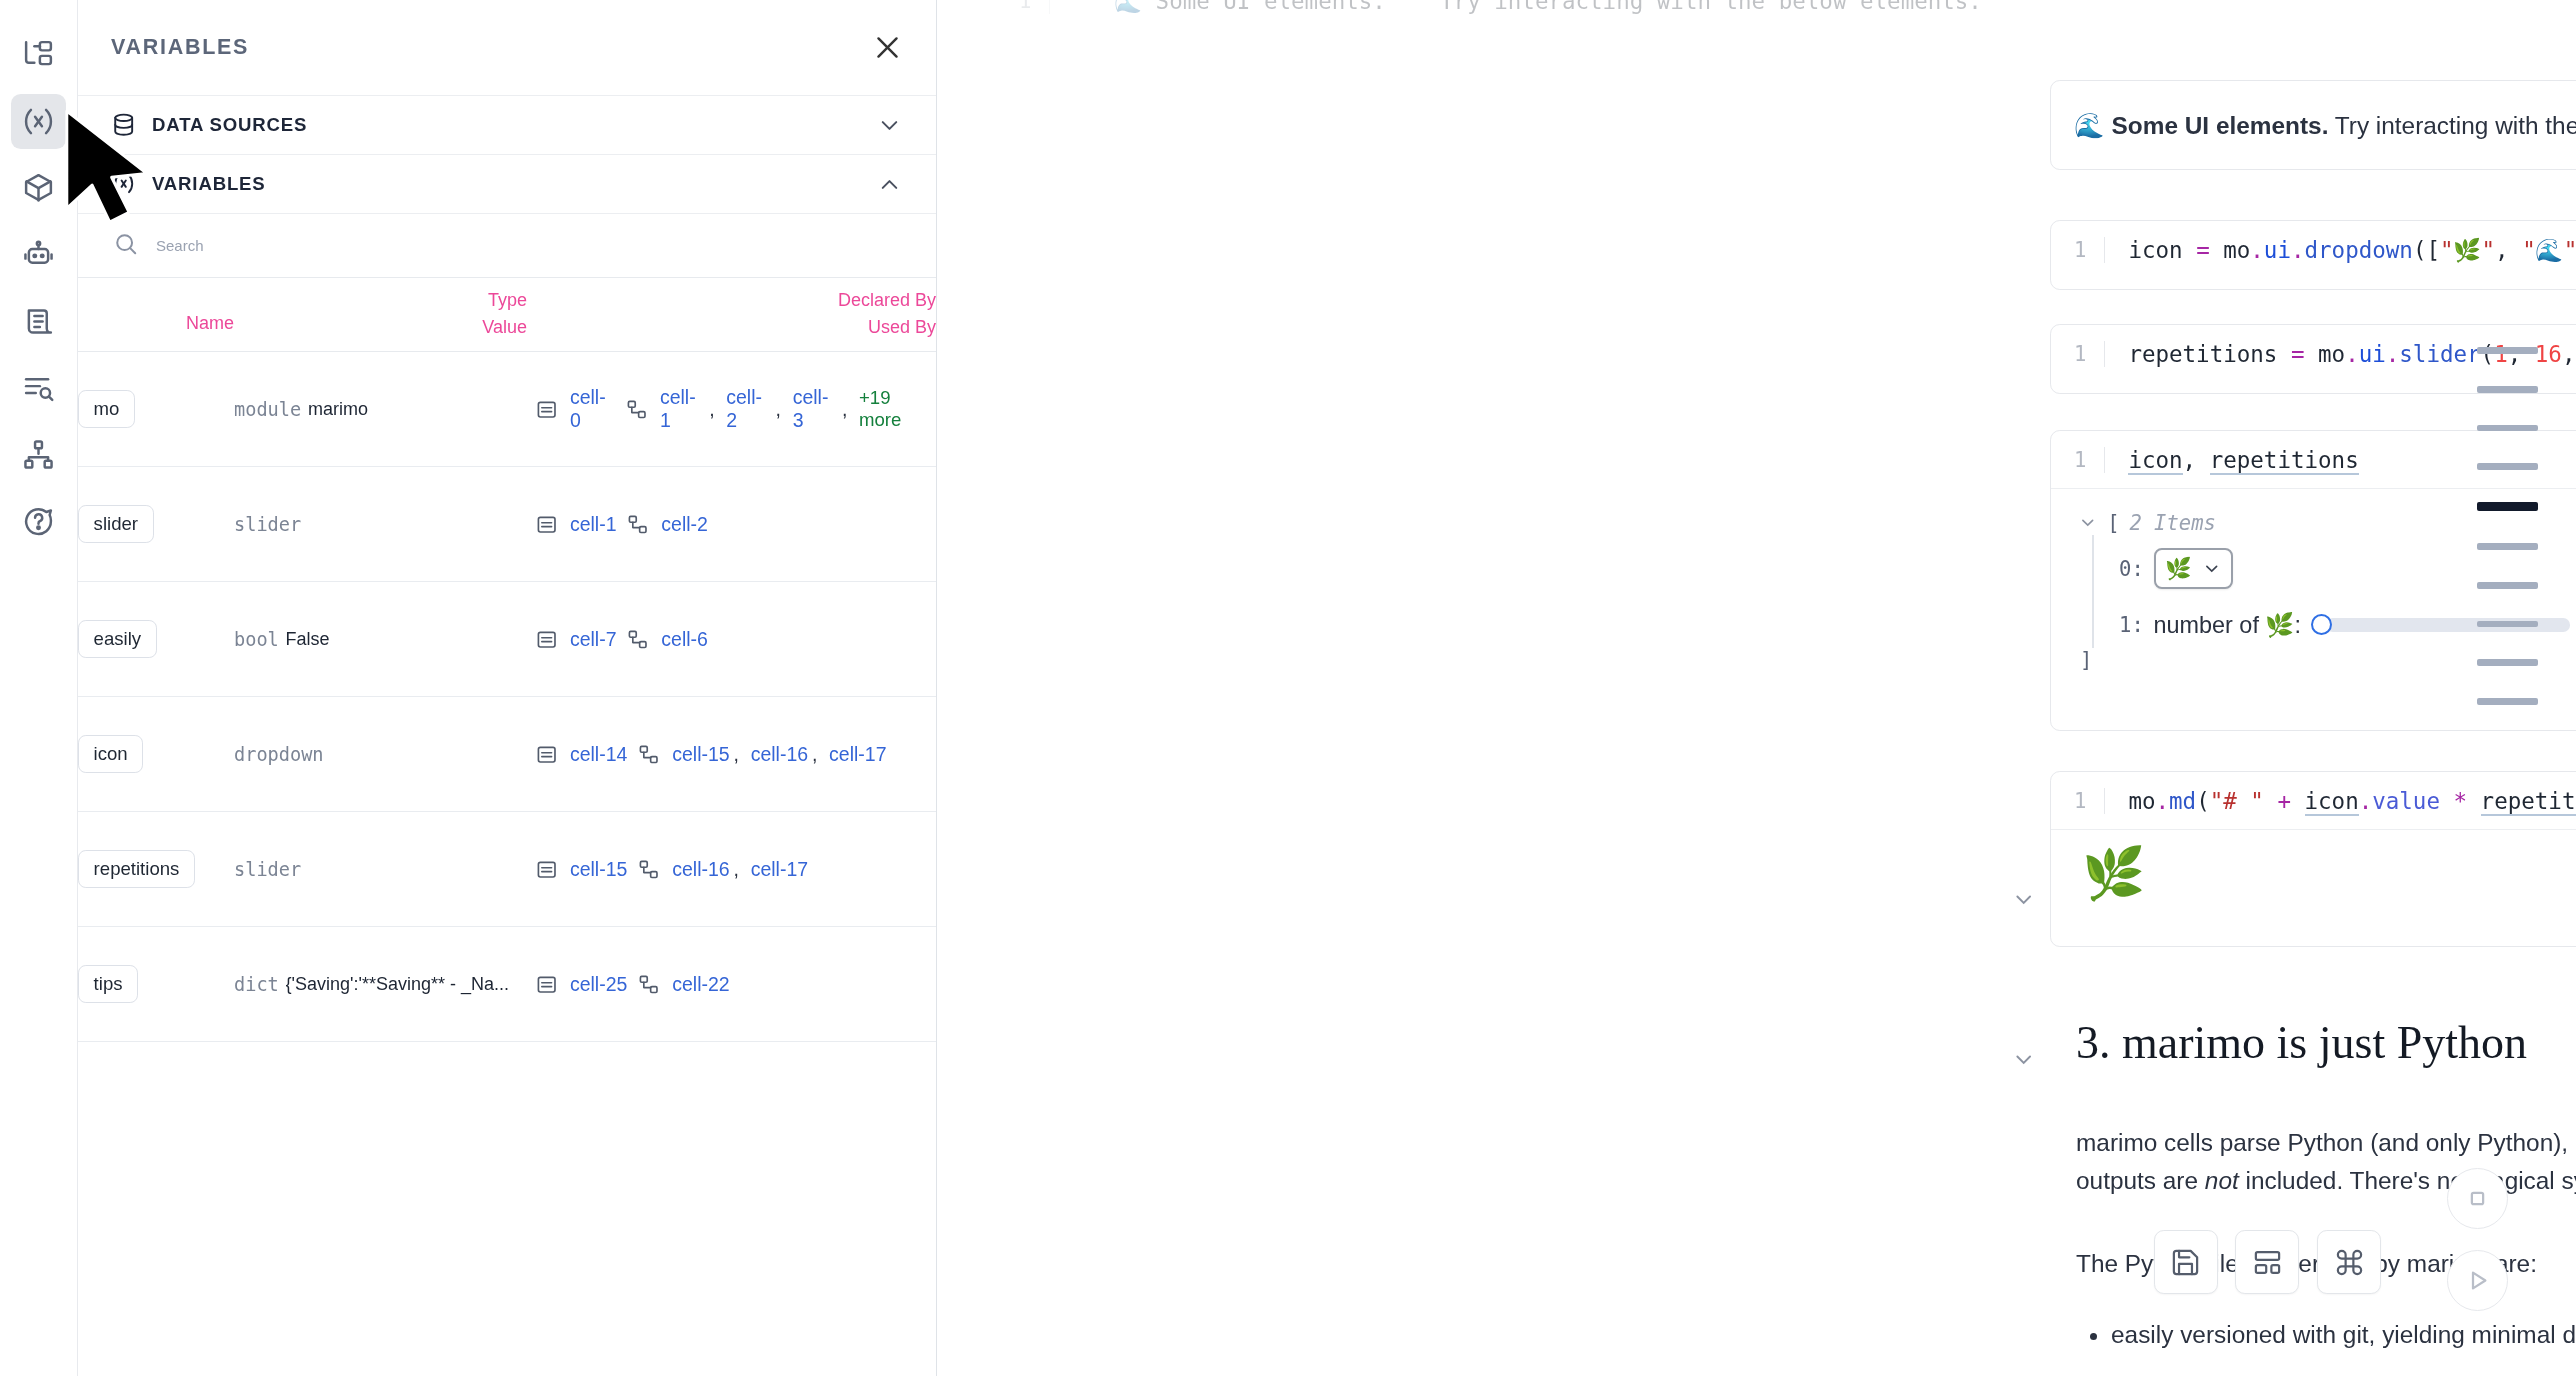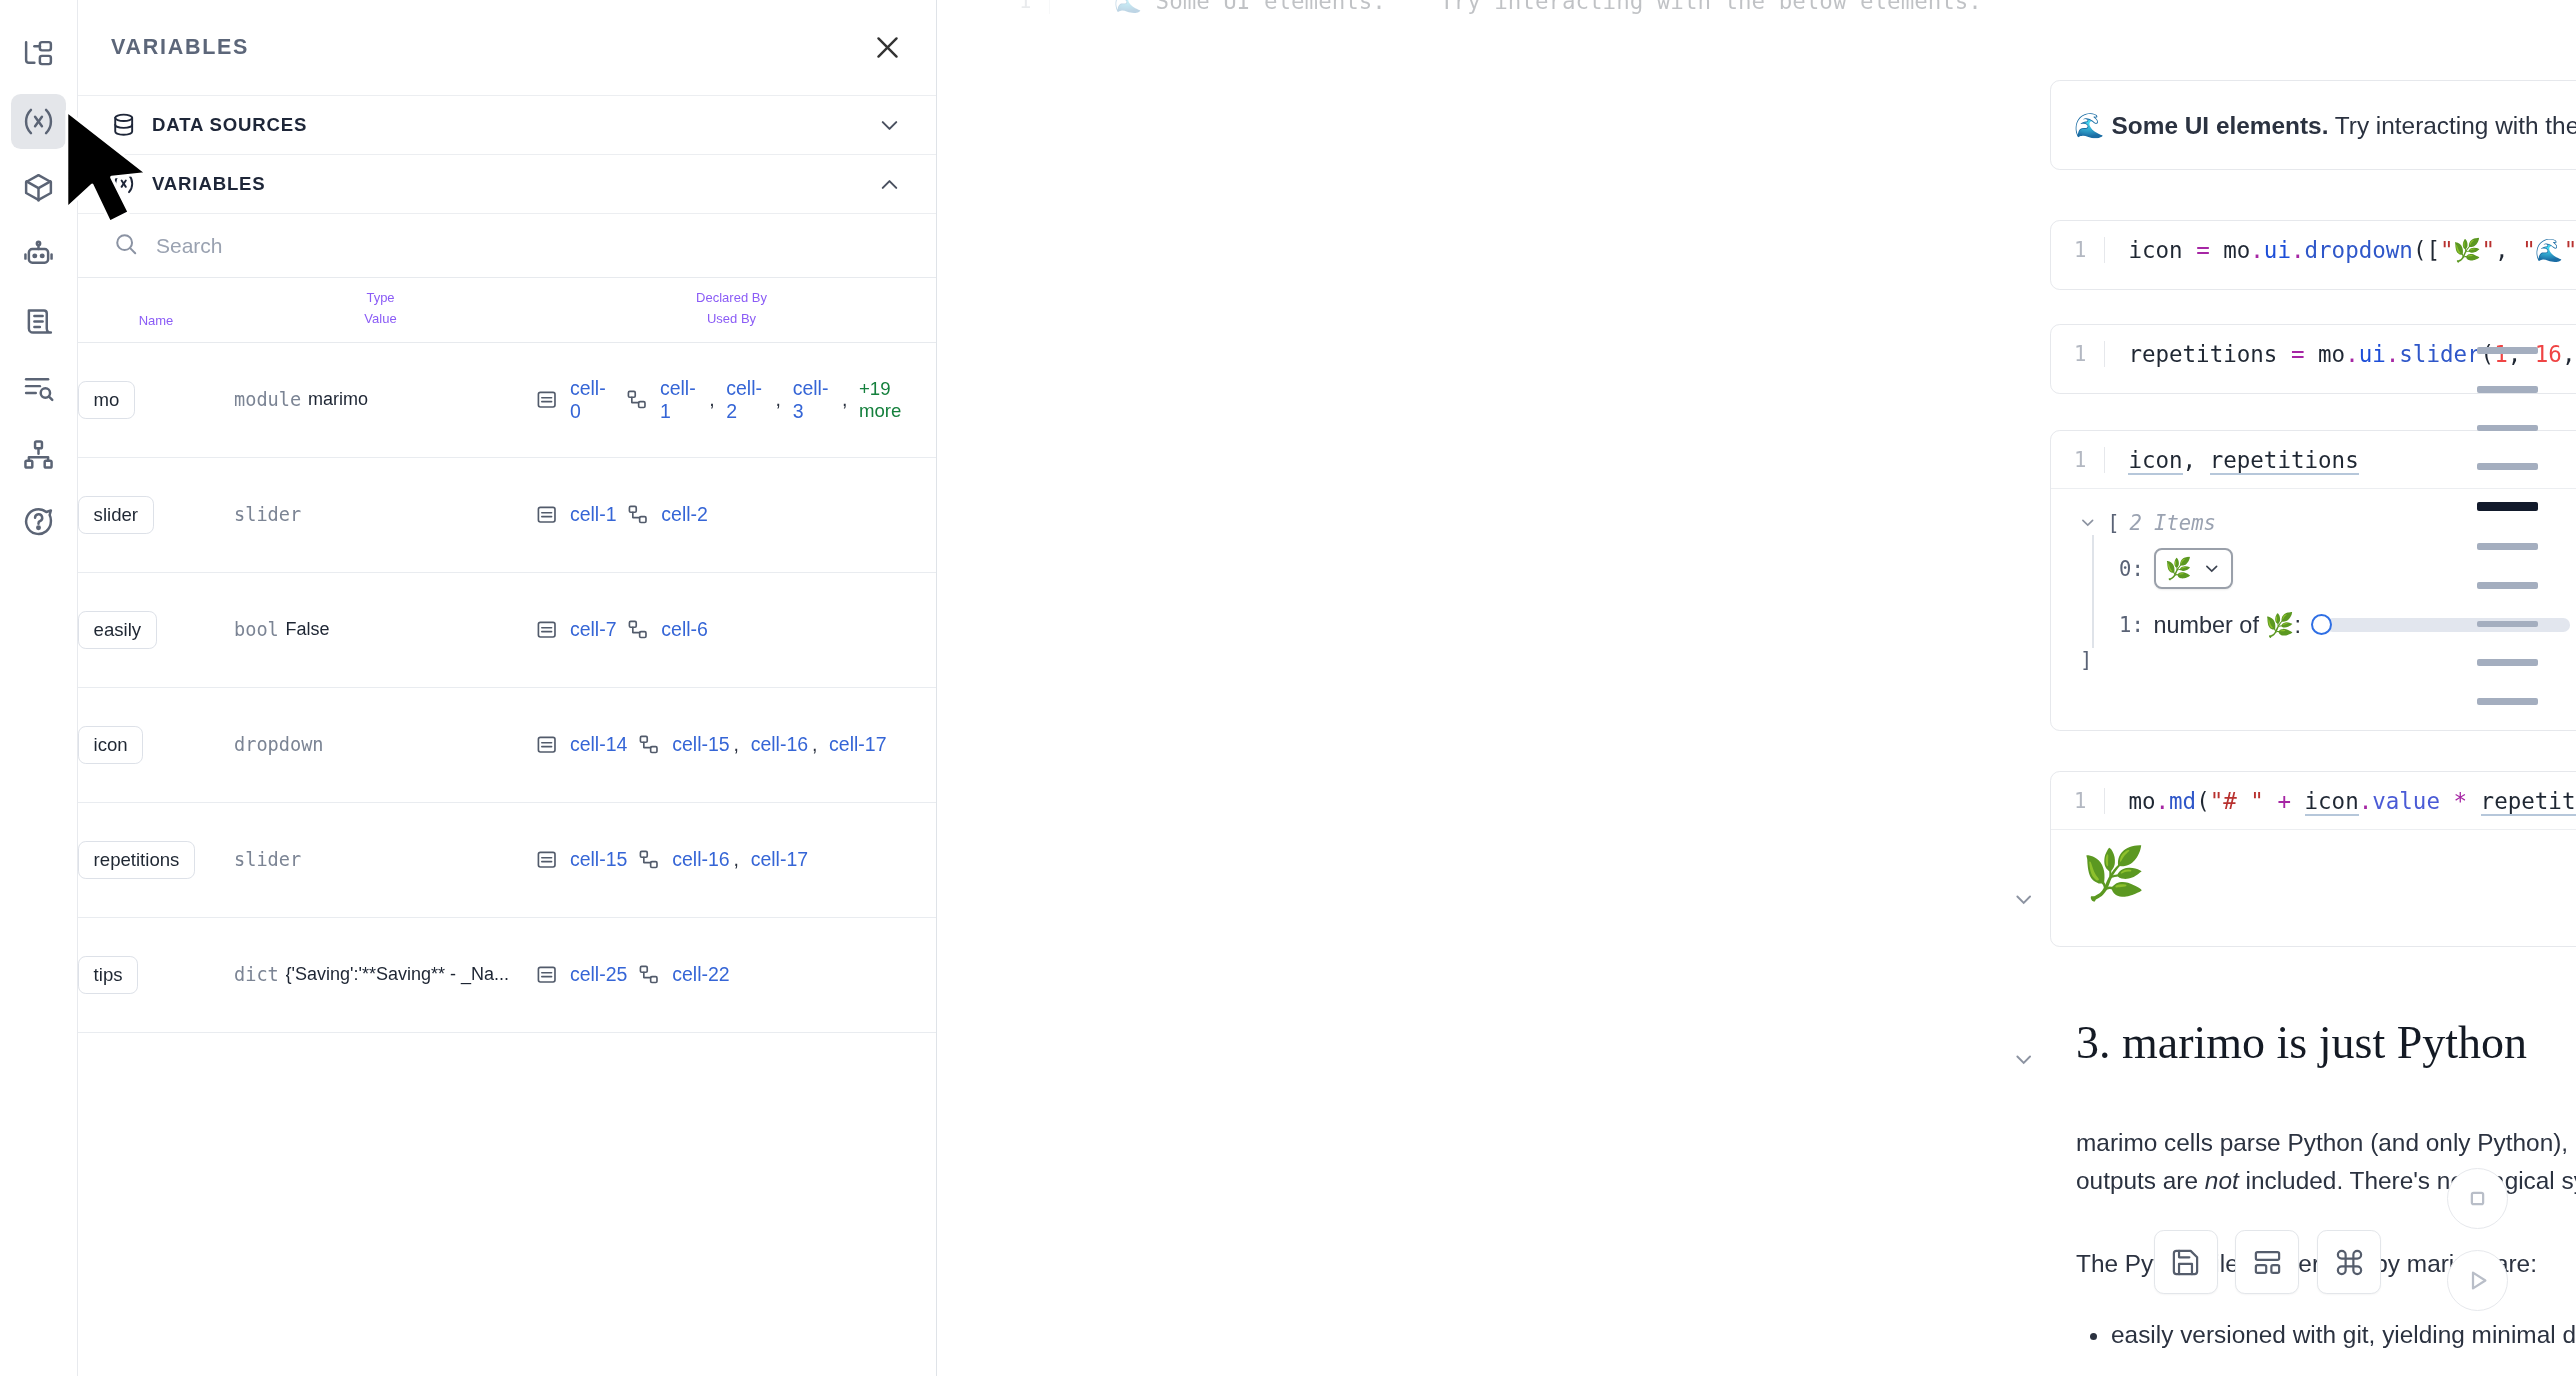--- a/index.html
+++ b/index.html
@@ -58,30 +58,30 @@
   }
   .section-row .ic { color:#1e2638; display:flex; }
   .chev { color:#49505f; display:flex; }
 
   .searchbar {
     height: 64px; display:flex; align-items:center; gap:15.6px;
     padding: 0 35px; border-bottom: 1px solid #e7eaee;
   }
   .searchbar svg { color:#8b93a3; flex:0 0 auto; }
   .searchbar input {
-    border: 0; outline: 0; font-size: 21px; color:#2b3240;
+    border: 0; outline: 0; font-size: 15px; color:#2b3240;
     font-family: "Liberation Sans", sans-serif; width: 100%;
     background: transparent;
   }
   .searchbar input::placeholder { color:#9aa2b1; }
 
   table.vars { width:100%; border-collapse: collapse; table-layout: fixed; }
   table.vars th {
-    text-align: center; font-weight: 400; color:#8b5cf6;
-    font-size: 13px; padding: 11.7px 0 13.7px 0; vertical-align: top;
+    text-align: right; font-weight: 400; color:#ec4899;
+    font-size: 18px; padding: 11.7px 0 13.7px 0; vertical-align: top;
     border-bottom: 1px solid #e7eaee; background:#fff;
   }
   th.c-name { width: 156px; padding-left: 33px; }
   th.c-type { width: 293px; }
   th.c-decl { width: auto; padding-left: 7.8px;}
   .th-stack { display:flex; flex-direction:column; gap: 5.9px; }
   .th-stack .l2 { }
   .thmid { padding-top: 23.4px; }
 
   table.vars td {

